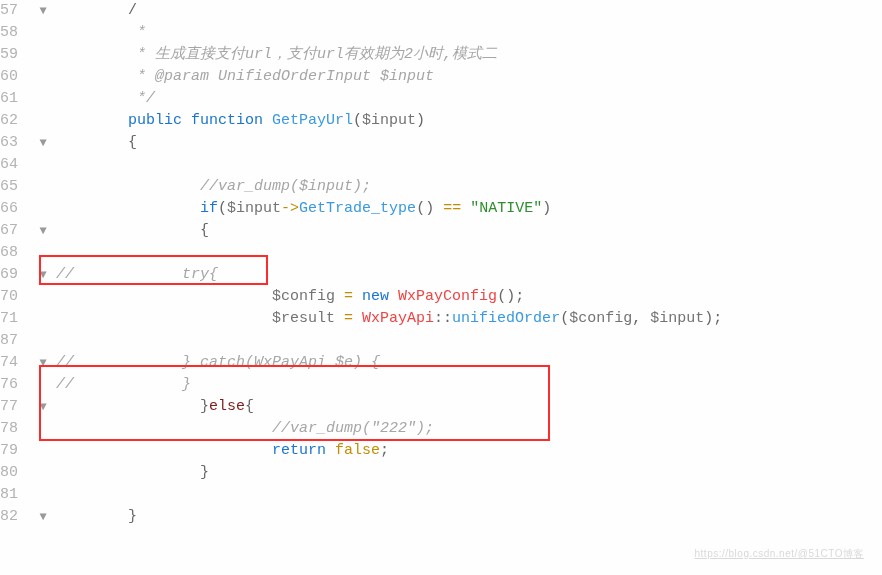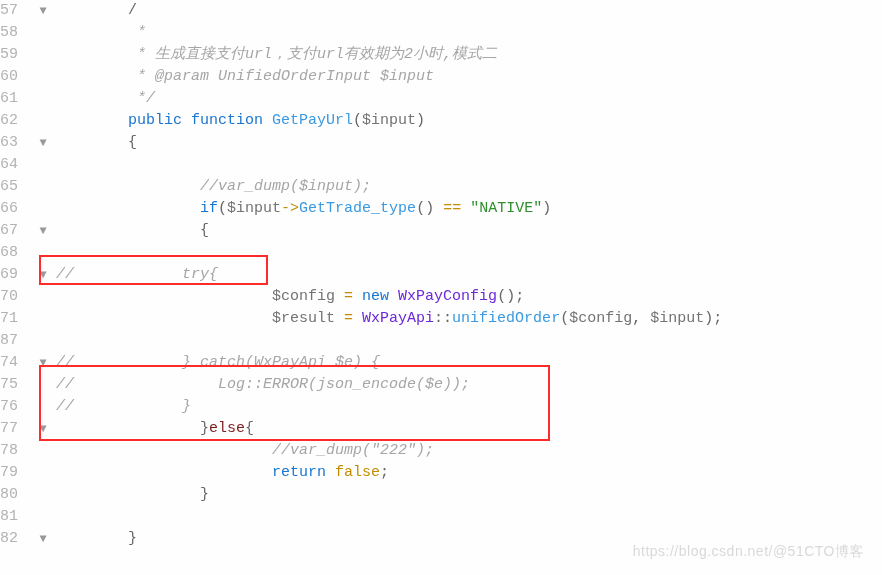--- a/index.html
+++ b/index.html
@@ -35,21 +35,21 @@
   }
   .code {
     flex: 1;
     padding-left: 4px;
   }
 
   
   .tk-comment { color: #a6a6a6; font-style: italic; }
   .tk-keyword { color: #1a75d1; }              
   .tk-func    { color: #3a99e0; }              
-  .tk-type    { color: #6d28d9; }              
+  .tk-type    { color: #ef4444; }              
   .tk-var     { color: #737373; }              
   .tk-op      { color: #c28e00; }
   .tk-str     { color: #2f8f2f; }
   .tk-punc    { color: #666; }
   .tk-else    { color: #7f1d1d; }
   .tk-false   { color: #c28e00; }
 
   .gutter-fold.vis { color: #999; }
 
   .hlbox {
@@ -60,23 +60,24 @@
   }
   .box1 { left: 39px; top: 255px; width: 229px; height: 30px; }
   .box2 { left: 39px; top: 365px; width: 511px; height: 76px; }
 
   .watermark {
     position: absolute;
     right: 18px;
     bottom: 14px;
     color: #d9d9d9;
     font-family: sans-serif;
-    font-size: 14px;
+    font-size: 10px;
     letter-spacing: 0.5px;
     pointer-events: none;
+    text-decoration: underline;
   }
 </style>
 </head>
 <body>
 
 <div class="editor" id="editor">
     <div class="line"><span class="gutter-num">57</span><span class="gutter-fold vis">▼</span><span class="code"><span>        </span><span class="tk-punc">/</span></span></div>
     <div class="line"><span class="gutter-num">58</span><span class="gutter-fold"> </span><span class="code"><span>        </span><span class="tk-comment"> *</span></span></div>
     <div class="line"><span class="gutter-num">59</span><span class="gutter-fold"> </span><span class="code"><span>        </span><span class="tk-comment"> * 生成直接支付url，支付url有效期为2小时,模式二</span></span></div>
     <div class="line"><span class="gutter-num">60</span><span class="gutter-fold"> </span><span class="code"><span>        </span><span class="tk-comment"> * @param UnifiedOrderInput $input</span></span></div>
@@ -86,21 +87,20 @@
     <div class="line"><span class="gutter-num">64</span><span class="gutter-fold"> </span><span class="code"><span>        </span></span></div>
     <div class="line"><span class="gutter-num">65</span><span class="gutter-fold"> </span><span class="code"><span>                </span><span class="tk-comment">//var_dump($input);</span></span></div>
     <div class="line"><span class="gutter-num">66</span><span class="gutter-fold"> </span><span class="code"><span>                </span><span class="tk-keyword">if</span><span class="tk-punc">(</span><span class="tk-var">$input</span><span class="tk-op">-&gt;</span><span class="tk-func">GetTrade_type</span><span class="tk-punc">()</span><span class="tk-op"> == </span><span class="tk-str">"NATIVE"</span><span class="tk-punc">)</span></span></div>
     <div class="line"><span class="gutter-num">67</span><span class="gutter-fold vis">▼</span><span class="code"><span>                </span><span class="tk-punc">{</span></span></div>
     <div class="line"><span class="gutter-num">68</span><span class="gutter-fold"> </span><span class="code"><span>                </span></span></div>
     <div class="line"><span class="gutter-num">69</span><span class="gutter-fold vis">▼</span><span class="code"><span class="tk-comment">//            try{</span></span></div>
     <div class="line"><span class="gutter-num">70</span><span class="gutter-fold"> </span><span class="code"><span>                        </span><span class="tk-var">$config</span><span class="tk-op"> = </span><span class="tk-keyword">new </span><span class="tk-type">WxPayConfig</span><span class="tk-punc">();</span></span></div>
     <div class="line"><span class="gutter-num">71</span><span class="gutter-fold"> </span><span class="code"><span>                        </span><span class="tk-var">$result</span><span class="tk-op"> = </span><span class="tk-type">WxPayApi</span><span class="tk-punc">::</span><span class="tk-func">unifiedOrder</span><span class="tk-punc">(</span><span class="tk-var">$config</span><span class="tk-punc">, </span><span class="tk-var">$input</span><span class="tk-punc">);</span></span></div>
     <div class="line"><span class="gutter-num">87</span><span class="gutter-fold"> </span><span class="code"><span>                        </span></span></div>
     <div class="line"><span class="gutter-num">74</span><span class="gutter-fold vis">▼</span><span class="code"><span class="tk-comment">//            } catch(WxPayApi $e) {</span></span></div>
-    <div class="line"><span class="gutter-num">75</span><span class="gutter-fold"> </span><span class="code"><span class="tk-comment">//                Log::ERROR(json_encode($e));</span></span></div>
     <div class="line"><span class="gutter-num">76</span><span class="gutter-fold"> </span><span class="code"><span class="tk-comment">//            }</span></span></div>
     <div class="line"><span class="gutter-num">77</span><span class="gutter-fold vis">▼</span><span class="code"><span>                </span><span class="tk-punc">}</span><span class="tk-else">else</span><span class="tk-punc">{</span></span></div>
     <div class="line"><span class="gutter-num">78</span><span class="gutter-fold"> </span><span class="code"><span>                        </span><span class="tk-comment">//var_dump("222");</span></span></div>
     <div class="line"><span class="gutter-num">79</span><span class="gutter-fold"> </span><span class="code"><span>                        </span><span class="tk-keyword">return </span><span class="tk-false">false</span><span class="tk-punc">;</span></span></div>
     <div class="line"><span class="gutter-num">80</span><span class="gutter-fold"> </span><span class="code"><span>                </span><span class="tk-punc">}</span></span></div>
     <div class="line"><span class="gutter-num">81</span><span class="gutter-fold"> </span><span class="code"><span>                </span></span></div>
     <div class="line"><span class="gutter-num">82</span><span class="gutter-fold vis">▼</span><span class="code"><span>        </span><span class="tk-punc">}</span></span></div>
   </div>
 
 <div class="hlbox box1"></div>

